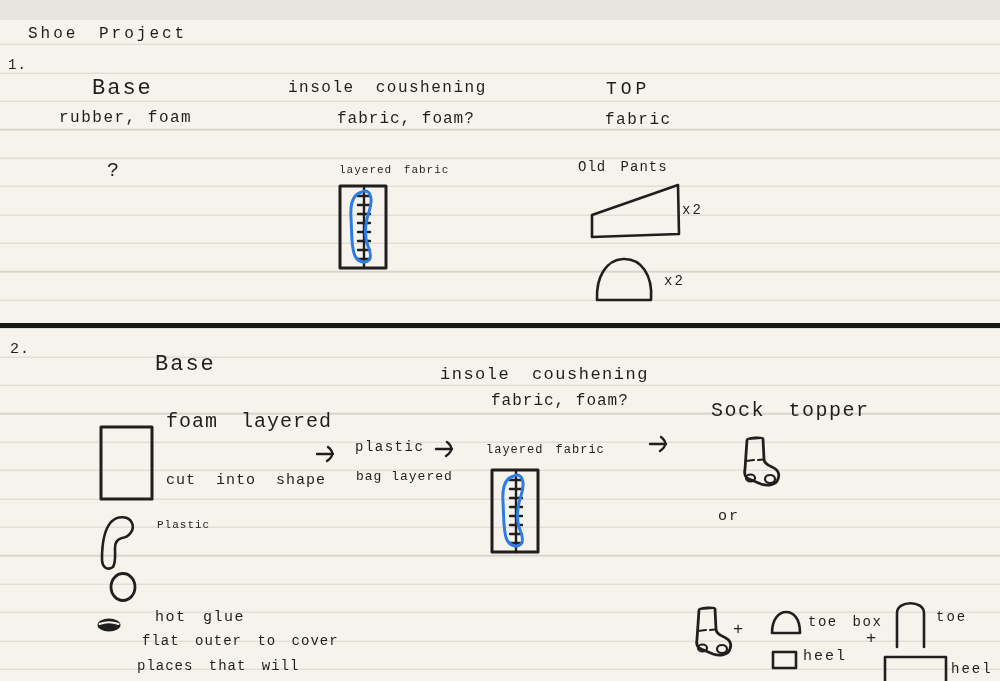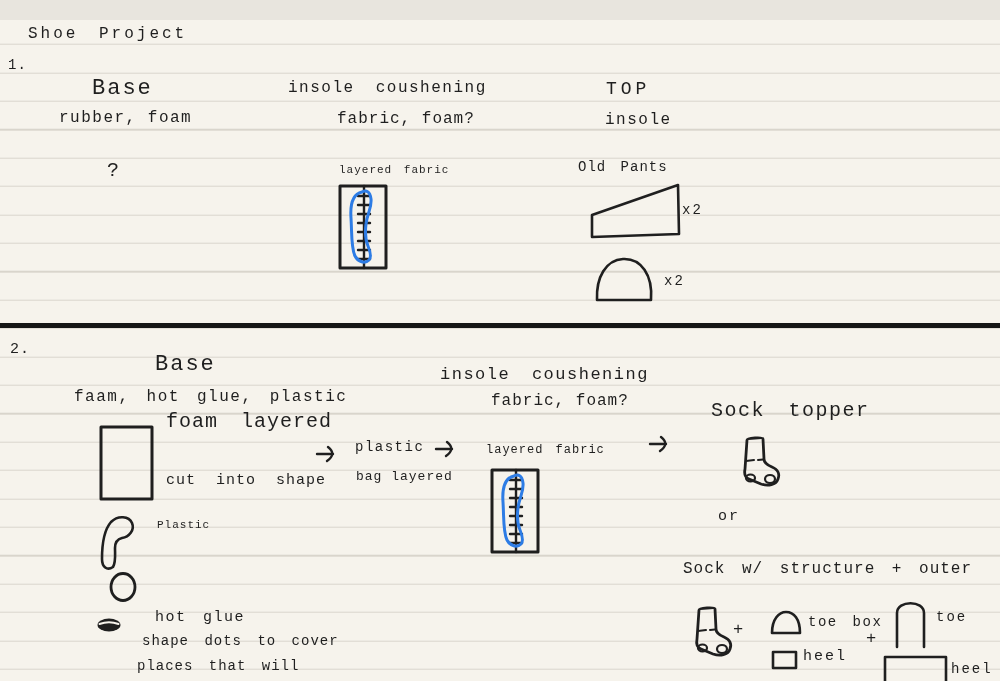--- a/index.html
+++ b/index.html
@@ -49,39 +49,38 @@
     <line class="ink" x1="20" y1="30" x2="32" y2="30" stroke-width="2.4"></line>
     <line class="ink" x1="20" y1="39" x2="32" y2="39" stroke-width="2.4"></line>
     <line class="ink" x1="20" y1="48" x2="32" y2="48" stroke-width="2.4"></line>
     <line class="ink" x1="20" y1="57" x2="32" y2="57" stroke-width="2.4"></line>
     <line class="ink" x1="20" y1="66" x2="32" y2="66" stroke-width="2.4"></line>
     <line class="ink" x1="20" y1="75" x2="32" y2="75" stroke-width="2.4"></line>
     <path class="blue" stroke-width="3" d="M24,8 C15,10 12,20 13,34 C14,50 13,64 17,72 C20,78 27,80 31,76 C34,73 32,67 30,62 C27,55 27,48 28,40 C29,30 34,24 33,15 C32,7 28,6 24,8 Z"></path>
   </svg>
 
   <div class="hand" style="left:606px; top:60px; font-size:18px; letter-spacing:4px;">TOP</div>
-  <div class="hand" style="left:605px; top:92px; font-size:16px; letter-spacing:1.5px;">insole</div>
+  <div class="hand" style="left:605px; top:92px; font-size:16px; letter-spacing:1.5px;">fabric</div>
   <div class="hand" style="left:578px; top:140px; font-size:14px; word-spacing:5px;">Old Pants</div>
 
   <svg class="sk" style="left:588px; top:161px;" width="95" height="59" viewBox="0 0 95 59">
     <polygon class="ink" points="4,34 90,4 91,53 4,56" stroke-width="2.6"></polygon>
   </svg>
   <div class="hand" style="left:682px; top:183px; font-size:14px; letter-spacing:2px;">x2</div>
 
   <svg class="sk" style="left:593px; top:235px;" width="64" height="48" viewBox="0 0 64 48">
     <path class="ink" stroke-width="2.6" d="M4,45 C3,22 13,5 30,4 C48,3 60,20 58,45 Z"></path>
   </svg>
   <div class="hand" style="left:664px; top:254px; font-size:14px; letter-spacing:2px;">x2</div>
 
   <div class="divider"></div>
 
   <div class="hand" style="left:10px; top:322px; font-size:15px;">2.</div>
 
   <div class="hand" style="left:155px; top:333px; font-size:22px; letter-spacing:2px;">Base</div>
-  <div class="hand" style="left:74px; top:369px; font-size:16px; letter-spacing:1.5px; word-spacing:6px;">faam, hot glue, plastic</div>
 
   <svg class="sk" style="left:98px; top:404px;" width="58" height="78" viewBox="0 0 58 78">
     <rect class="ink" x="3" y="3" width="51" height="72" stroke-width="3"></rect>
   </svg>
   <div class="hand" style="left:166px; top:391px; font-size:20px; word-spacing:10px;">foam layered</div>
   <div class="hand" style="left:166px; top:453px; font-size:15px; word-spacing:10px;">cut into shape</div>
 
   <svg class="sk" style="left:315px; top:424px;" width="26" height="20" viewBox="0 0 26 20">
     <path class="ink" stroke-width="2.4" d="M2,10 L18,10"></path>
     <path class="ink" stroke-width="2.4" d="M13,3 Q22,10 12,17"></path>
@@ -122,21 +121,20 @@
 
   <svg class="sk" style="left:734px; top:416px;" width="48" height="52" viewBox="0 0 48 52">
     <path class="ink" stroke-width="2.8" d="M13,4 C13,2 29,1 29,3 L30,23 C30,27 33,29 38,31 C44,33.5 46,38 44,43 C42,49 34,50.5 27,48 L15,43 C11,41.5 10,38 11,33 Z"></path>
     <path class="ink" stroke-width="2" d="M12,25 L20,24 M24,24 L29,23.5"></path>
     <ellipse class="ink" stroke-width="2.2" cx="16.5" cy="42" rx="4.5" ry="3.5"></ellipse>
     <ellipse class="ink" stroke-width="2.2" cx="36" cy="43" rx="5" ry="4"></ellipse>
   </svg>
 
   <div class="hand" style="left:718px; top:489px; font-size:15px; letter-spacing:2px;">or</div>
 
-  <div class="hand" style="left:683px; top:541px; font-size:16px; letter-spacing:1px; word-spacing:6px;">Sock w/ structure + outer</div>
 
   <svg class="sk" style="left:686px; top:586px;" width="48" height="52" viewBox="0 0 48 52">
     <path class="ink" stroke-width="2.8" d="M13,4 C13,2 29,1 29,3 L30,23 C30,27 33,29 38,31 C44,33.5 46,38 44,43 C42,49 34,50.5 27,48 L15,43 C11,41.5 10,38 11,33 Z"></path>
     <path class="ink" stroke-width="2" d="M12,25 L20,24 M24,24 L29,23.5"></path>
     <ellipse class="ink" stroke-width="2.2" cx="16.5" cy="42" rx="4.5" ry="3.5"></ellipse>
     <ellipse class="ink" stroke-width="2.2" cx="36" cy="43" rx="5" ry="4"></ellipse>
   </svg>
 
   <div class="hand" style="left:733px; top:601px; font-size:17px;">+</div>
 
@@ -169,17 +167,17 @@
 
   <svg class="sk" style="left:108px; top:550px;" width="30" height="34" viewBox="0 0 30 34">
     <ellipse class="ink" stroke-width="2.8" cx="15" cy="17" rx="12" ry="13.5"></ellipse>
   </svg>
 
   <svg class="sk" style="left:96px; top:596px;" width="28" height="18" viewBox="0 0 28 18">
     <ellipse class="inkfill" cx="13" cy="9" rx="11.5" ry="6.5"></ellipse>
     <path class="paperline" stroke-width="2" d="M3.5,8 Q13,4.5 22.5,8"></path>
   </svg>
   <div class="hand" style="left:155px; top:590px; font-size:15px; letter-spacing:1.5px; word-spacing:6px;">hot glue</div>
-  <div class="hand" style="left:142px; top:614px; font-size:14px; letter-spacing:1px; word-spacing:6px;">shape dots to cover</div>
+  <div class="hand" style="left:142px; top:614px; font-size:14px; letter-spacing:1px; word-spacing:6px;">flat outer to cover</div>
   <div class="hand" style="left:137px; top:639px; font-size:14px; letter-spacing:1px; word-spacing:6px;">places that will</div>
   <div class="hand" style="left:143px; top:662px; font-size:14px; letter-spacing:1px; word-spacing:8px;">wear down</div>
 
 </div>
 
 </body></html>

